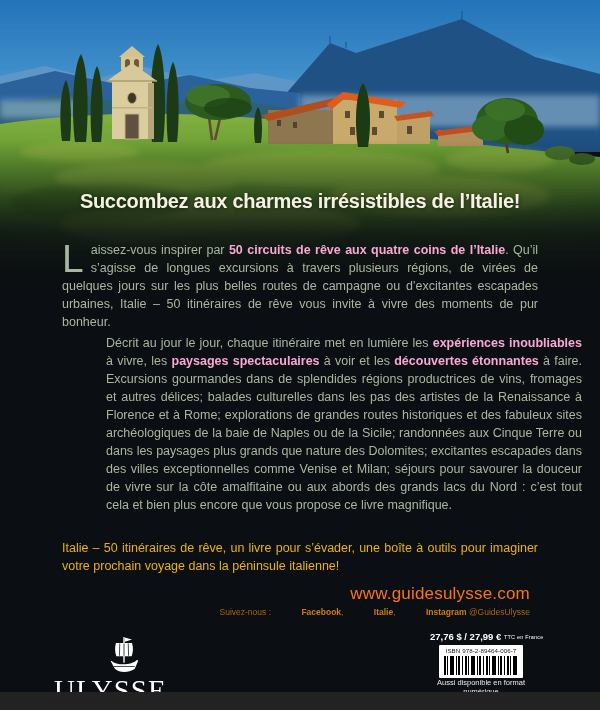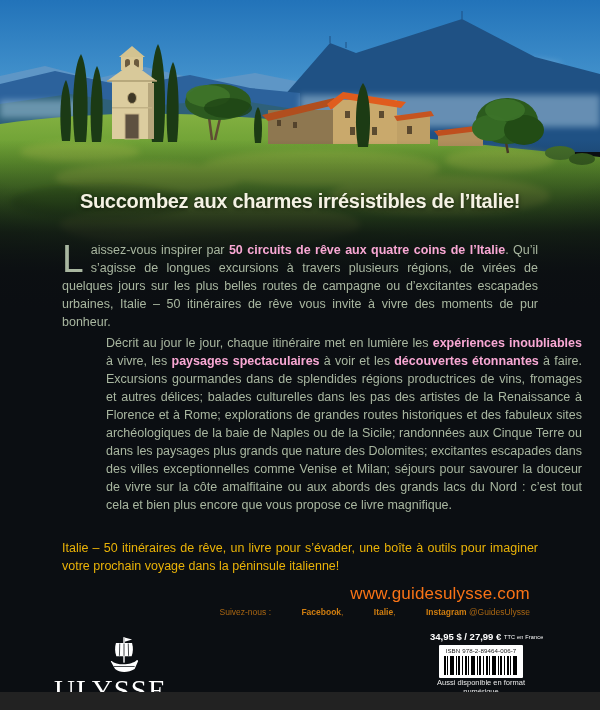--- a/index.html
+++ b/index.html
@@ -209,21 +209,21 @@
         <line x1="20" y1="9.5" x2="20" y2="24"></line>
         <line x1="25" y1="9.5" x2="25.4" y2="24"></line>
         <line x1="8" y1="36.5" x2="32.5" y2="36.5"></line>
       </g>
     </svg>
     <div class="publisher-name">ULYSSE</div>
     <div class="publisher-tagline">le plaisir de mieux quelques</div>
   </div>
 
   <div class="commerce">
-    <div class="price-line"><span>34,95 $ / 27,99 €</span> <span class="price-note">TTC en France</span></div>
+    <div class="price-line"><span>27,76 $ / 27,99 €</span> <span class="price-note">TTC en France</span></div>
     <div class="barcode-box">
       <div class="isbn">ISBN 978-2-89464-006-7</div>
       <div class="bars"></div>
     </div>
     <div class="digital-note">Aussi disponible en format numérique</div>
   </div>
 
 </div>
 
 </body></html>

